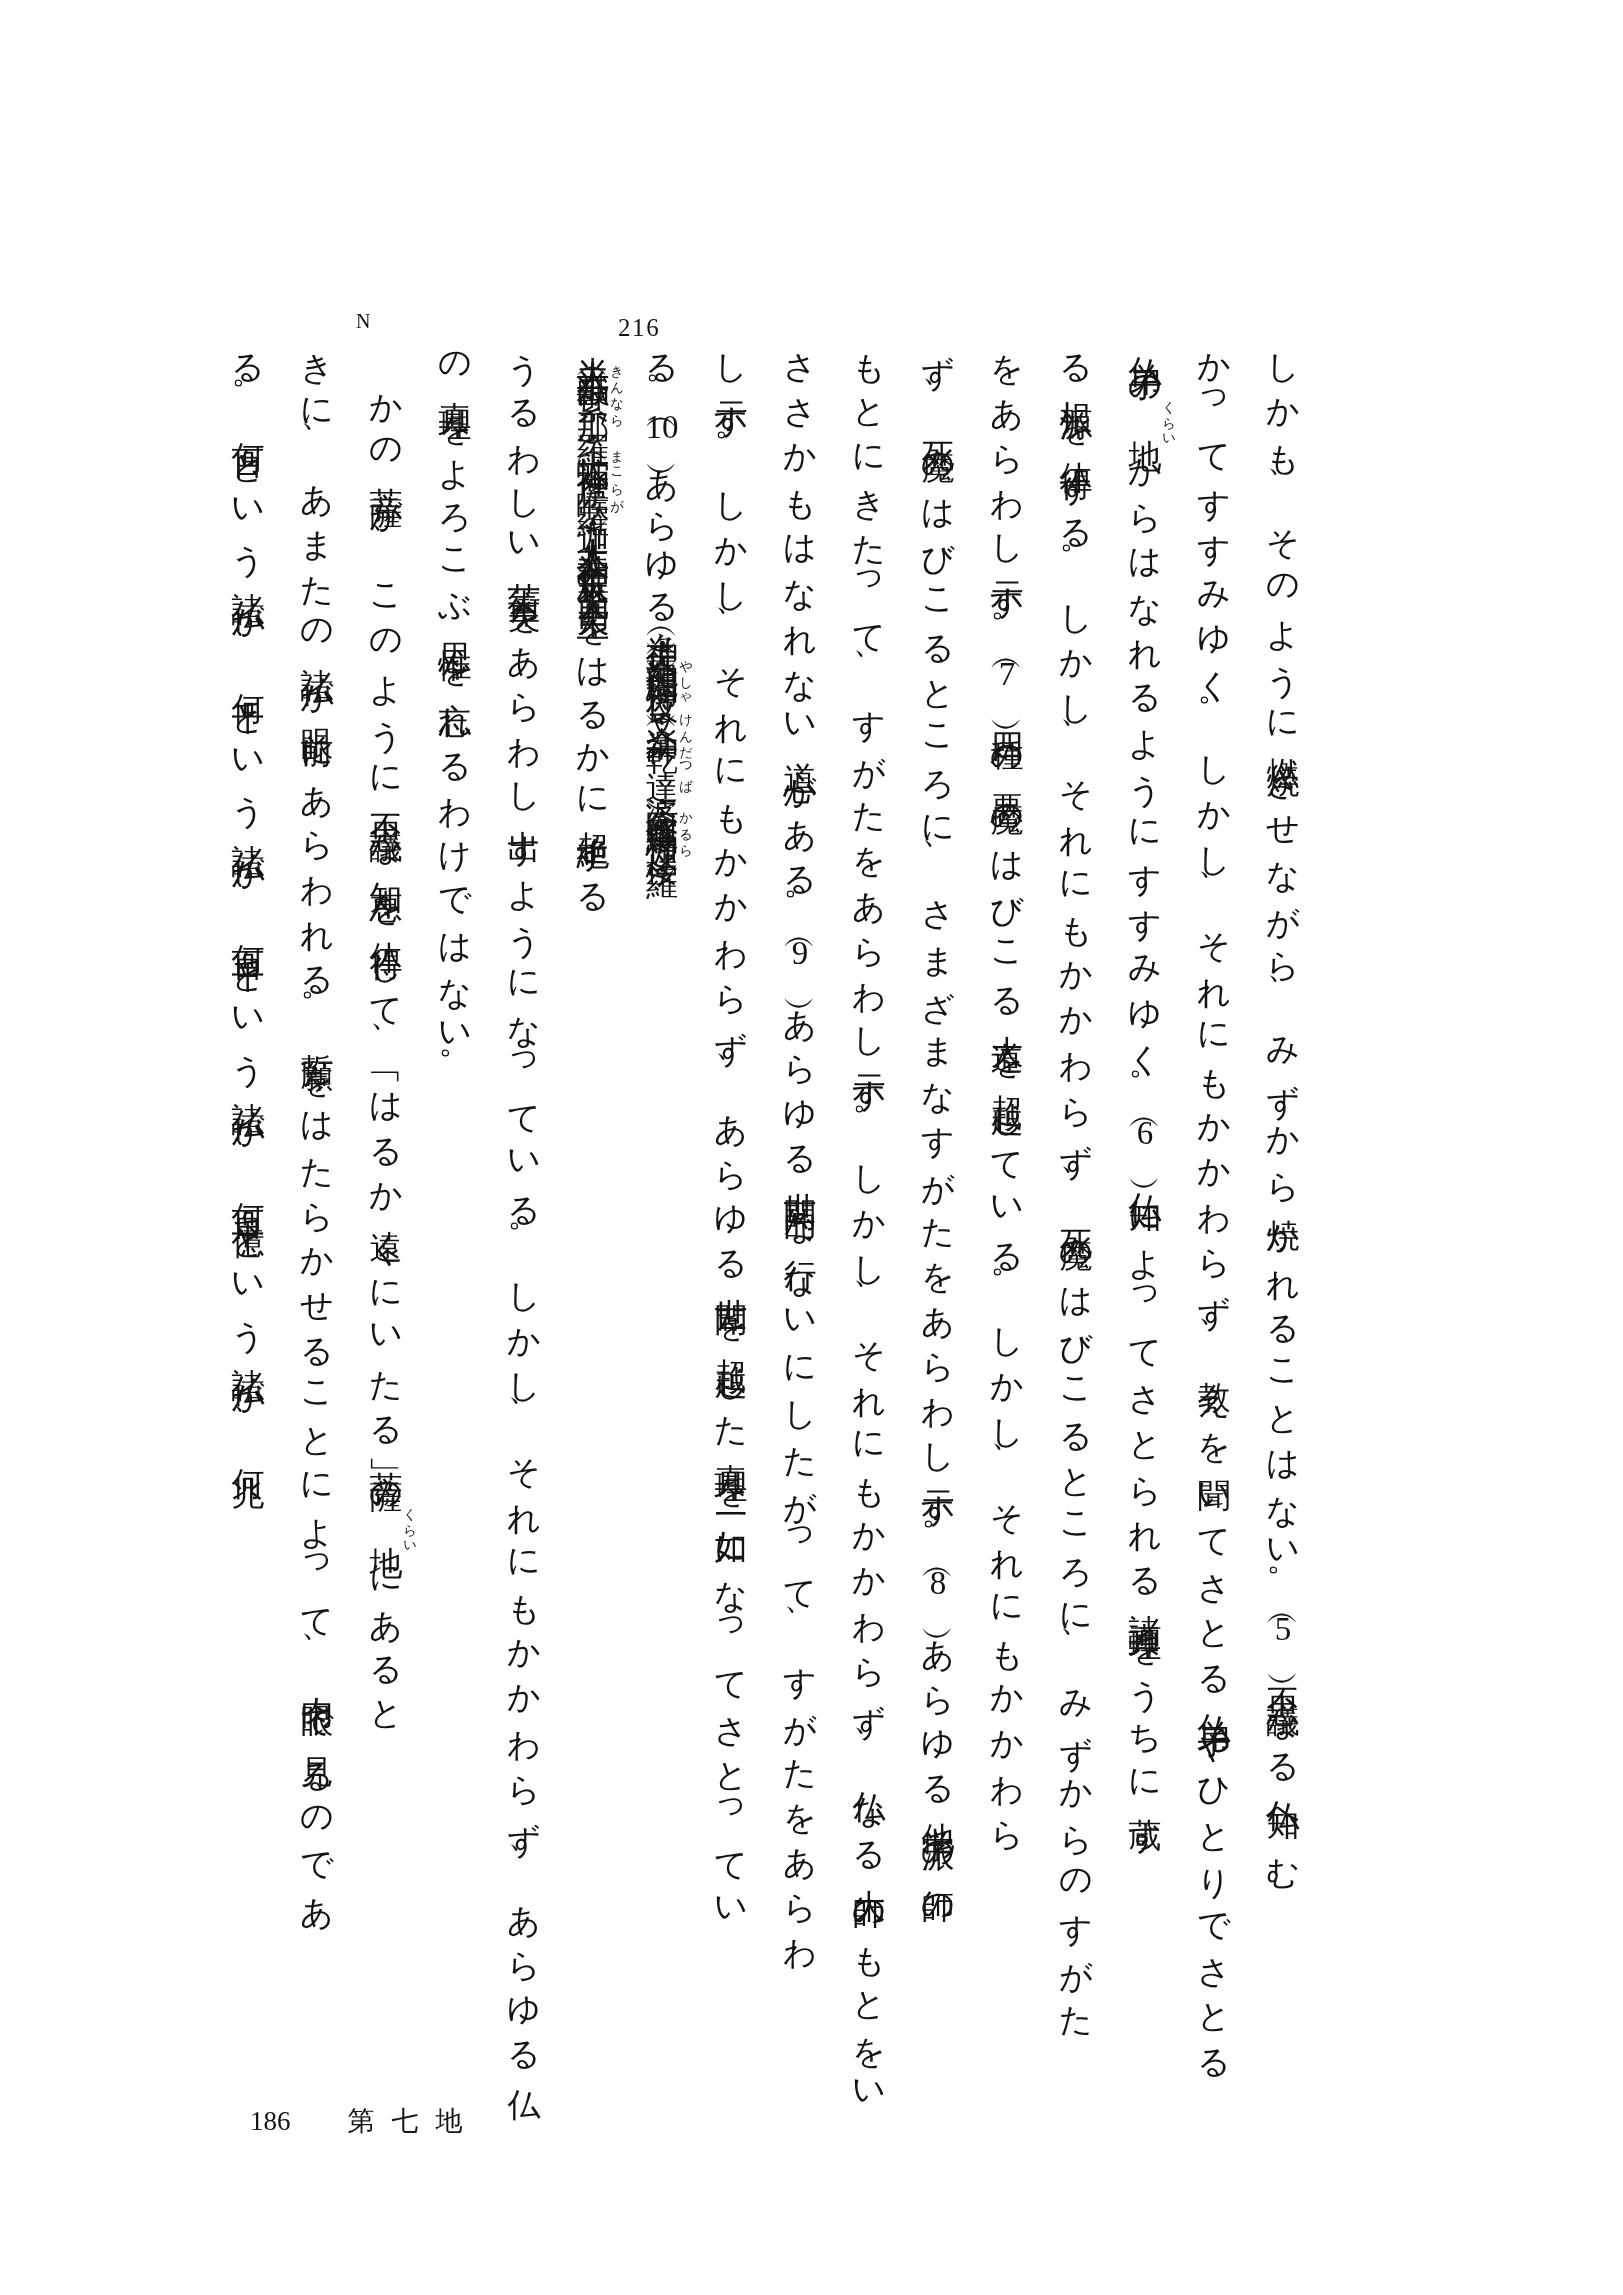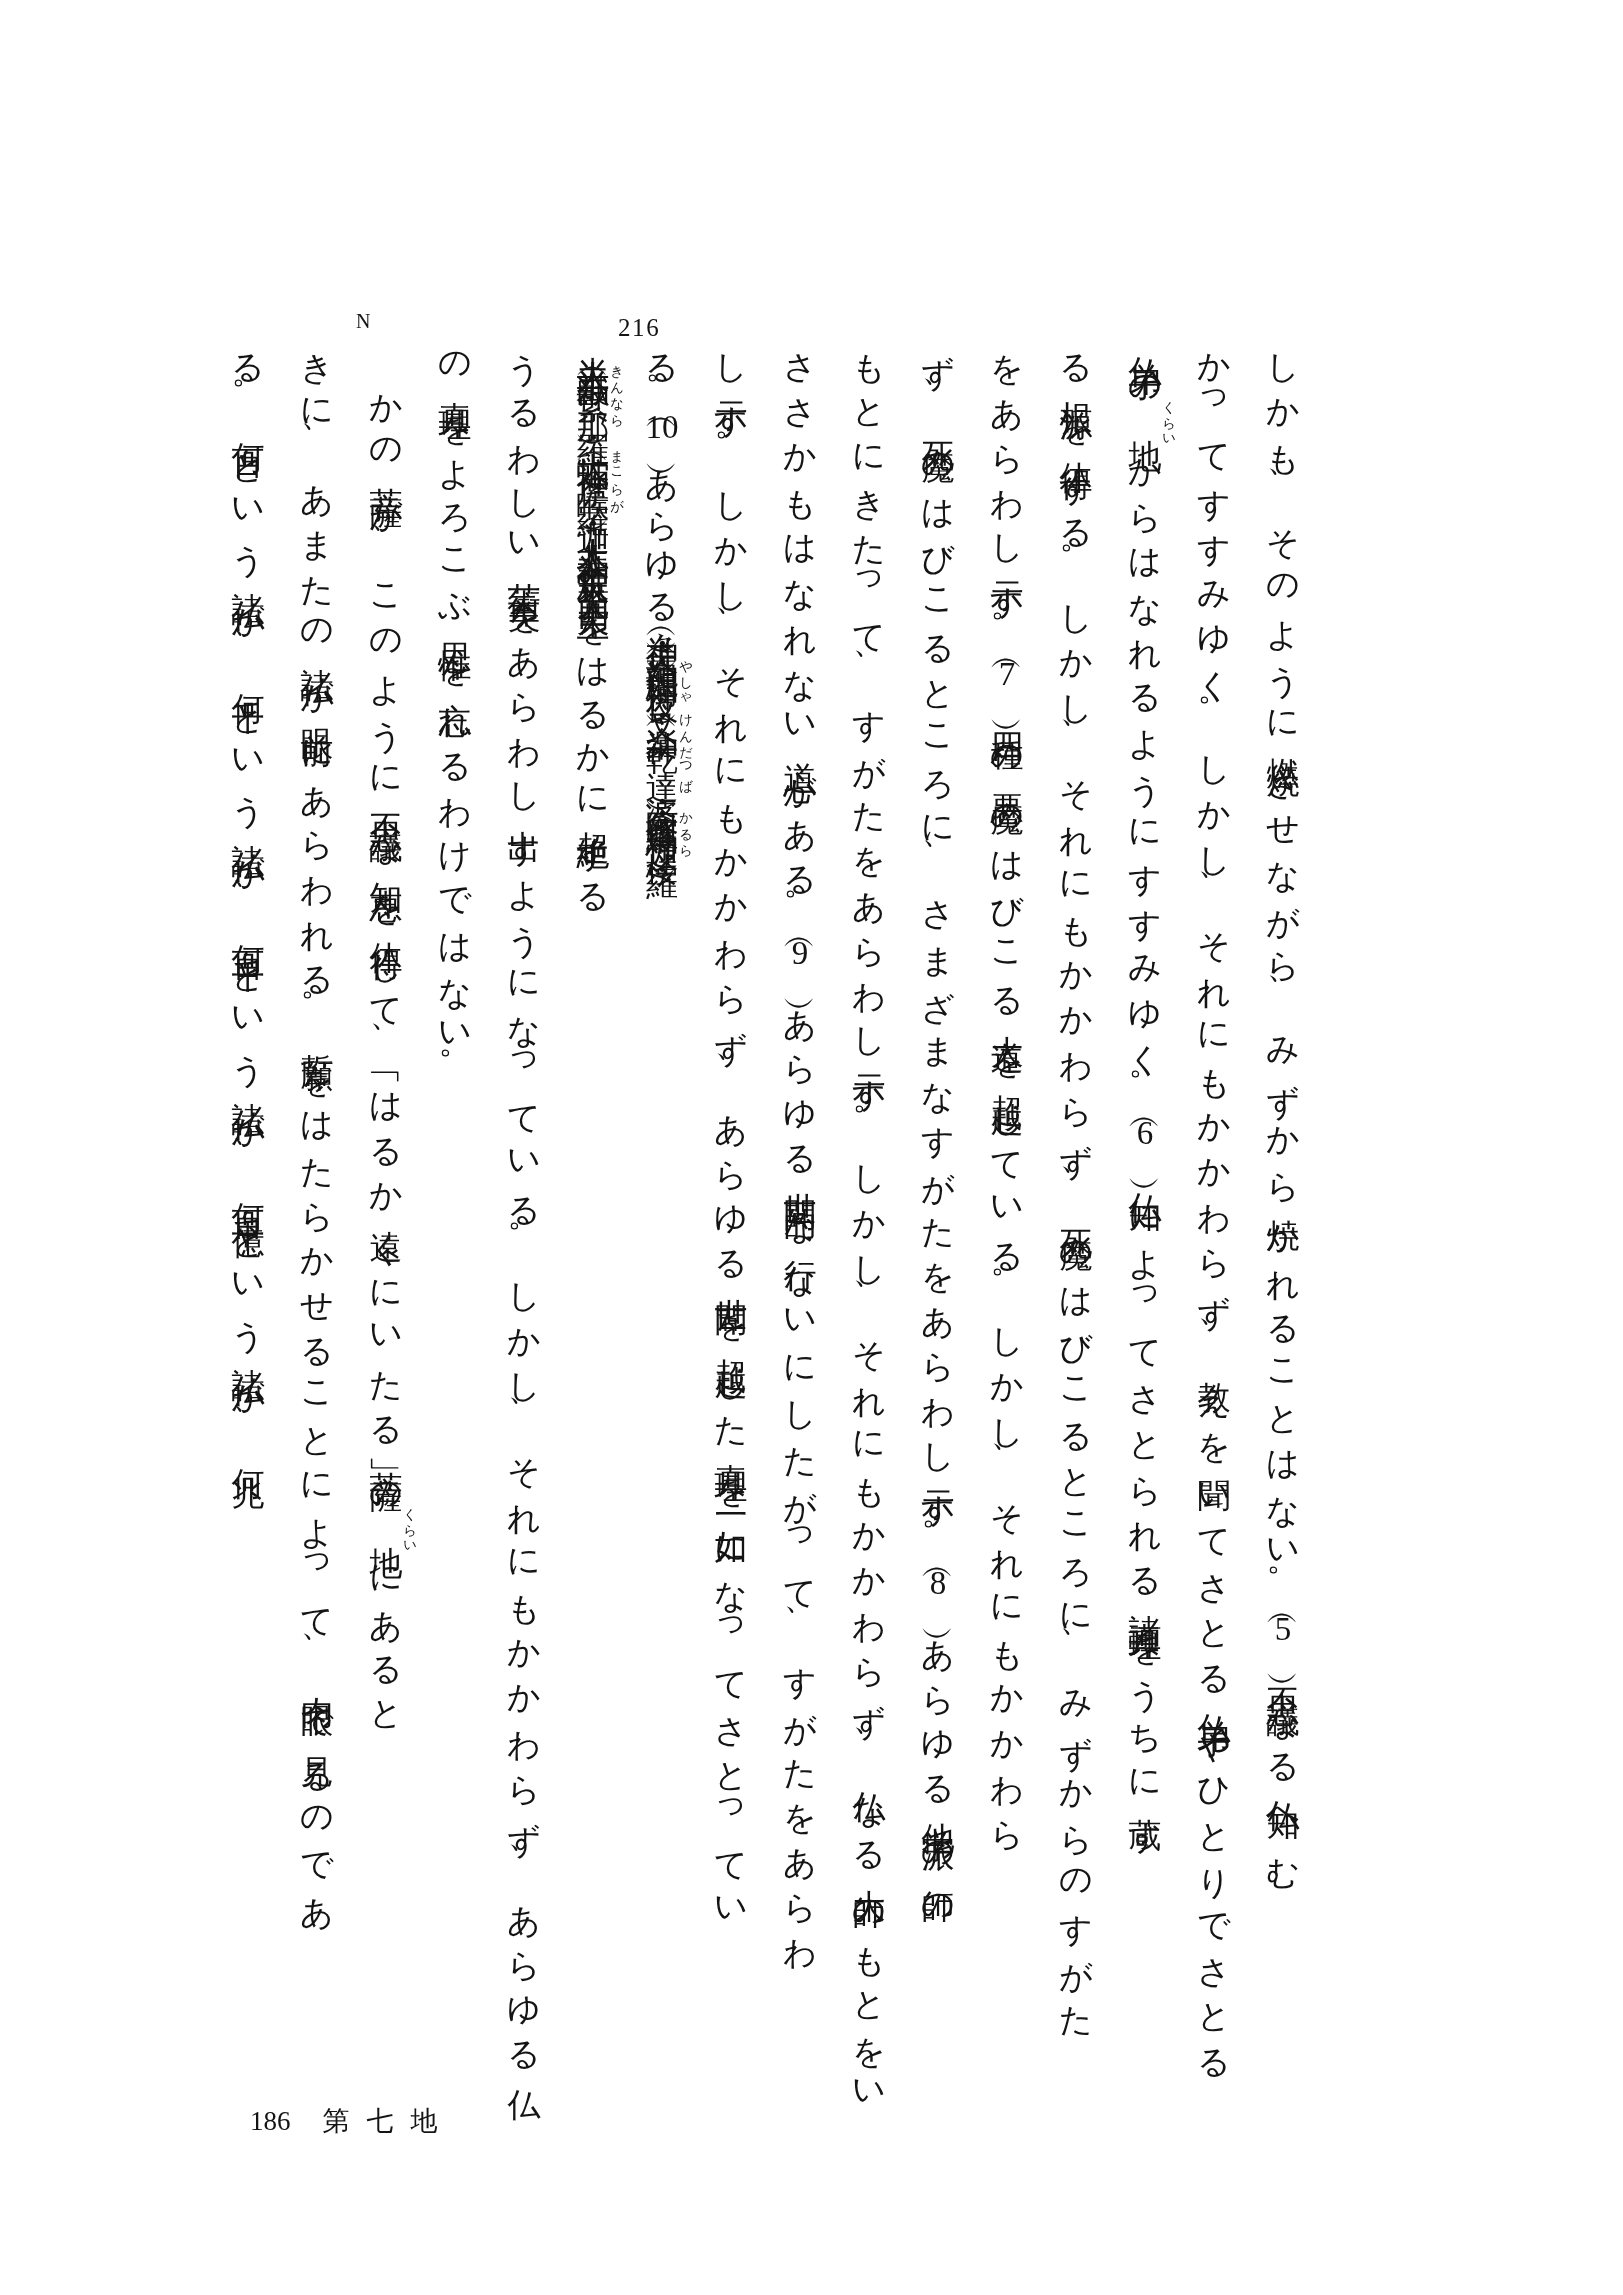--- a/index.html
+++ b/index.html
@@ -68,21 +68,21 @@
     font-size: 20px;
   }
   .footer {
     position: absolute;
     left: 250px;
     top: 2103px;
     font-size: 27px;
     white-space: nowrap;
   }
   .footer .sec {
-    margin-left: 32px;
+    margin-left: 57px;
     letter-spacing: 17px;
     text-align: center;
   }
 </style>
 </head>
 <body>
 
 <div class="page">
 
   <div class="top-page-number">216</div>

